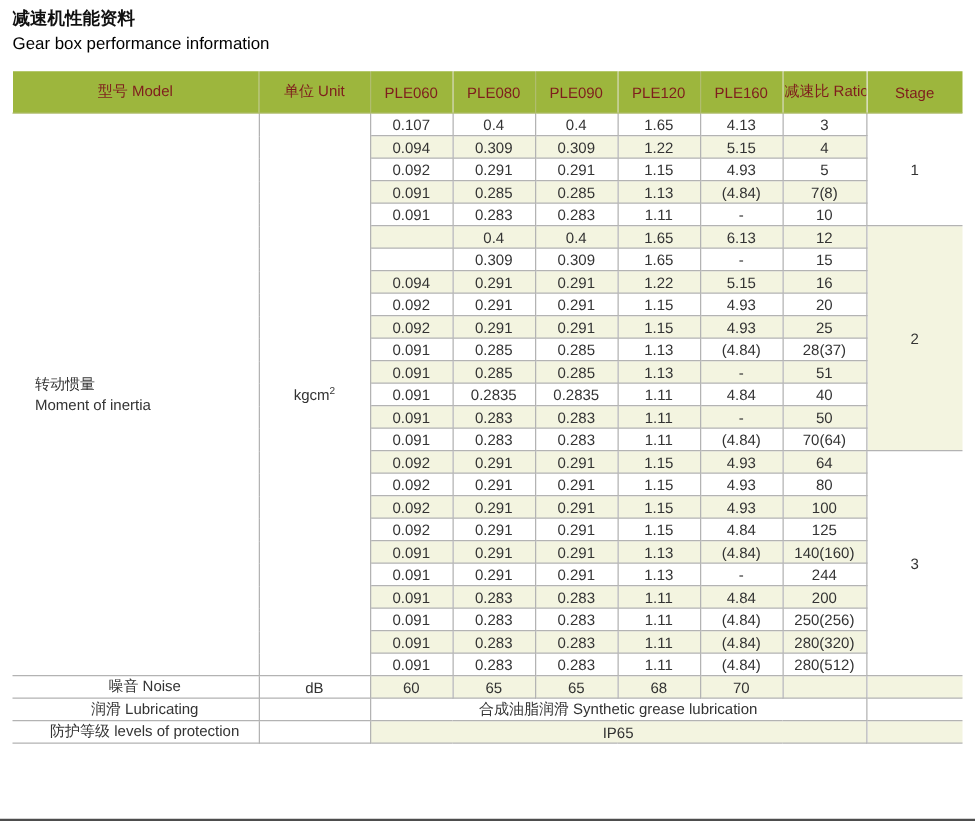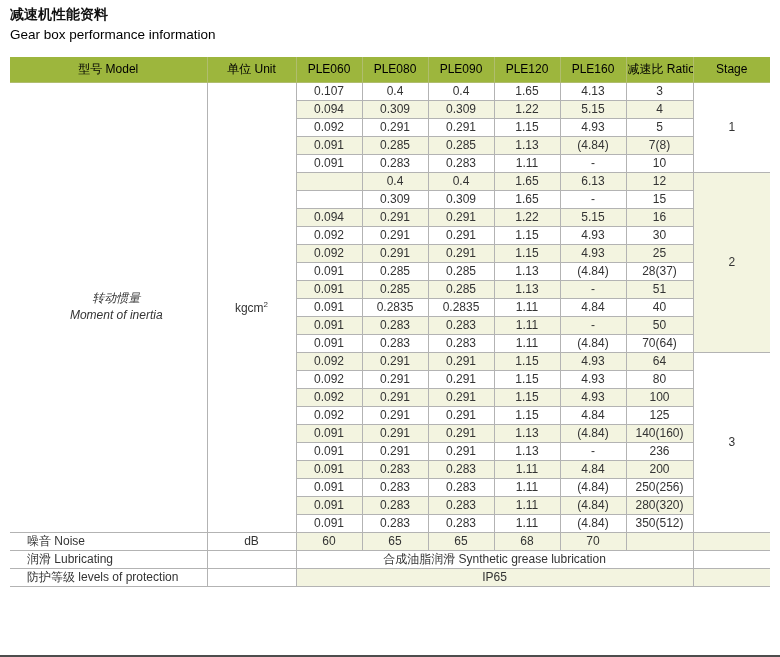--- a/index.html
+++ b/index.html
@@ -17,61 +17,60 @@
   .title-en { font-size: 13.5px; color: #000000; line-height: 17px; margin-top: 3px; }
 
   table.perf {
     border-collapse: collapse;
     table-layout: fixed;
     width: 760px;
     margin: 14px 0 0 10px;
   }
   th {
     background: var(--green, #9db63d);
-    color: #000000;
+    color: #7f1d1d;
     font-weight: normal;
     font-size: 12px;
     height: 25px;
     border: 1px solid #b0bd6e;
     border-top: none;
-    padding: 0 1px;
+    padding: 8px 1px;
     overflow: hidden;
     white-space: nowrap;
   }
   th:first-child { border-left: none; }
   th:last-child  { border-right: none; }
 
   td {
     border: 1px solid var(--border, #b3b3b3);
     font-size: 12px;
     height: 18px;
     text-align: center;
     vertical-align: middle;
     padding: 0 2px;
     background: #fff;
     overflow: hidden;
     white-space: nowrap;
   }
   td.alt { background: var(--cream, #f3f4e0); }
 
   td.model-cell {
-    text-align: center;
+    text-align: left;
     padding-left: 18px;
     border-left: none;
     font-size: 12px;
-    font-style: italic;
   }
   td.model-cell div { line-height: 17px; }
   td.unit-cell { font-size: 12px; margin-left: 39px; }
   td.unit-cell sup { font-size: 8px; }
 
   td.stage-cell, td.stage-filler { border-right: none; }
 
   td.label-cell {
-    text-align: left;
+    text-align: center;
     padding-left: 17px;
     border-left: none;
   }
 
   .bottom-edge {
     position: absolute;
     left: 0; bottom: 0;
     width: 100%; height: 2px;
     background: #4d4d4d;
   }
@@ -181,21 +180,21 @@
           <td class="val alt">1.22</td>
           <td class="val alt">5.15</td>
           <td class="val alt">16</td>
         </tr>
         <tr>
           <td class="val">0.092</td>
           <td class="val">0.291</td>
           <td class="val">0.291</td>
           <td class="val">1.15</td>
           <td class="val">4.93</td>
-          <td class="val">30</td>
+          <td class="val">20</td>
         </tr>
         <tr>
           <td class="val alt">0.092</td>
           <td class="val alt">0.291</td>
           <td class="val alt">0.291</td>
           <td class="val alt">1.15</td>
           <td class="val alt">4.93</td>
           <td class="val alt">25</td>
         </tr>
         <tr>
@@ -278,21 +277,21 @@
           <td class="val alt">1.13</td>
           <td class="val alt">(4.84)</td>
           <td class="val alt">140(160)</td>
         </tr>
         <tr>
           <td class="val">0.091</td>
           <td class="val">0.291</td>
           <td class="val">0.291</td>
           <td class="val">1.13</td>
           <td class="val">-</td>
-          <td class="val">236</td>
+          <td class="val">244</td>
         </tr>
         <tr>
           <td class="val alt">0.091</td>
           <td class="val alt">0.283</td>
           <td class="val alt">0.283</td>
           <td class="val alt">1.11</td>
           <td class="val alt">4.84</td>
           <td class="val alt">200</td>
         </tr>
         <tr>
@@ -310,21 +309,21 @@
           <td class="val alt">1.11</td>
           <td class="val alt">(4.84)</td>
           <td class="val alt">280(320)</td>
         </tr>
         <tr>
           <td class="val">0.091</td>
           <td class="val">0.283</td>
           <td class="val">0.283</td>
           <td class="val">1.11</td>
           <td class="val">(4.84)</td>
-          <td class="val">350(512)</td>
+          <td class="val">280(512)</td>
         </tr>
         <tr>
           <td class="label-cell">噪音 Noise</td>
           <td>dB</td>
           <td class="alt">60</td>
           <td class="alt">65</td>
           <td class="alt">65</td>
           <td class="alt">68</td>
           <td class="alt">70</td>
           <td class="alt"></td>

